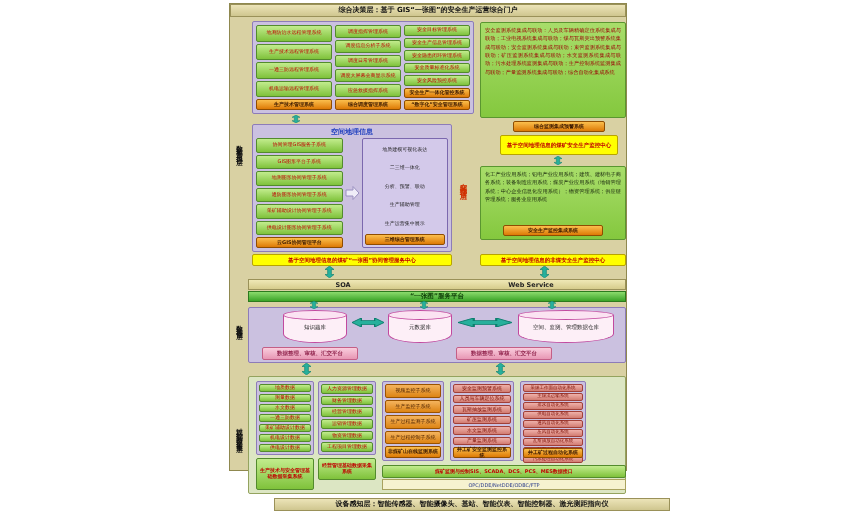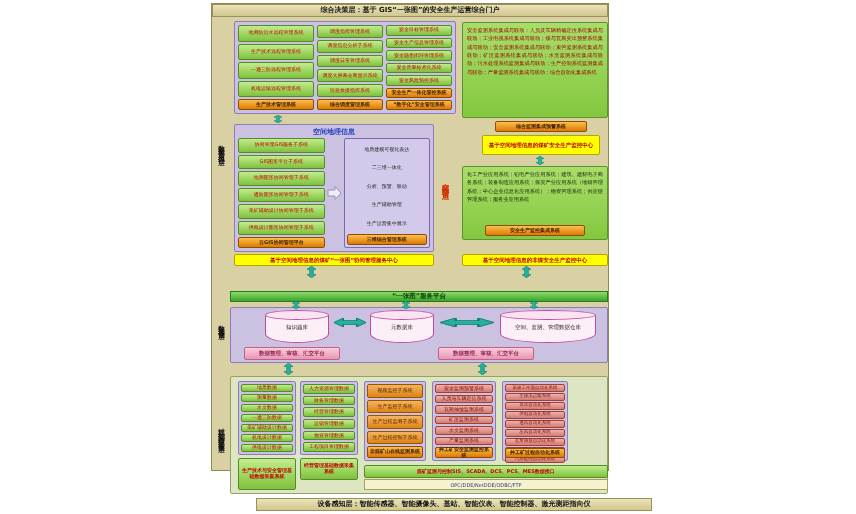--- a/index.html
+++ b/index.html
@@ -1,18 +1,18 @@
 <!DOCTYPE html>
 <html><head>
 <meta charset="utf-8">
 <style>
   *{box-sizing:border-box;margin:0;padding:0;}
   html,body{width:856px;height:514px;background:#ffffff;font-family:"DejaVu Sans",sans-serif;}
   #stage{position:relative;width:856px;height:514px;background:#ffffff;overflow:hidden;}
-  #diagram{position:absolute;left:211px;top:3px;width:398px;height:468px;background:#d9d1a3;border:1px solid #8f884f;}
+  #diagram{position:absolute;left:229px;top:3px;width:398px;height:468px;background:#d9d1a3;border:1px solid #8f884f;}
   .abs{position:absolute;}
   .bar{background:linear-gradient(#ece4b8,#cfc68f);border:1px solid #9a9159;color:#111;font-weight:bold;
        font-size:7px;display:flex;align-items:center;justify-content:center;text-align:center;line-height:1.1;}
   .vstrip{writing-mode:vertical-rl;text-orientation:upright;letter-spacing:2px;font-size:6.5px;font-weight:bold;
           color:#111;display:flex;align-items:center;justify-content:center;}
   .panel{background:#cbc1e0;border:1px solid #8d7cb8;border-radius:2px;}
   .gpanel{background:linear-gradient(#a8dd6a,#84c83e);border:1px solid #5a9630;border-radius:2px;}
   .gtext{font-size:5.2px;line-height:1.6;color:#9c0006;text-align:justify;}
   .gtext.dark{color:#16230c;}
   .pcol{display:flex;flex-direction:column;gap:2px;min-width:0;}
@@ -143,20 +143,24 @@
   <div class="vlabel abs" style="left:226px;top:136px;width:14px;height:86px;">空间地理信息</div>
 
   <div class="gpanel abs" style="left:250px;top:162px;width:146px;height:74px;padding:3px 4px 16px;">
     <div class="gtext dark">化工产业应用系统；铝电产业应用系统；建筑、建材电子商务系统；装备制造应用系统；煤炭产业应用系统（地销管理系统；中心企业信息化应用系统）；物资管理系统；供应链管理系统；服务业应用系统</div>
     <div class="oi" style="position:absolute;left:22px;bottom:3px;width:100px;height:11px;">安全生产监控集成系统</div>
   </div>
 
   <div class="yellow abs" style="left:22px;top:250px;width:200px;height:12px;">基于空间地理信息的煤矿“一张图”协同管理服务中心</div>
   <div class="yellow abs" style="left:250px;top:250px;width:146px;height:12px;">基于空间地理信息的非煤安全生产监控中心</div>
 
+  <div class="soabar abs" style="left:18px;top:275px;width:378px;height:11px;">
+    <span style="flex:1;text-align:center;">SOA</span>
+    <span style="flex:1;text-align:center;">Web Service</span>
+  </div>
   <div class="platform abs" style="left:18px;top:287px;width:378px;height:11px;">
     <span>“一张图”服务平台</span>
   </div>
 
   <div class="panel abs" style="left:18px;top:303px;width:378px;height:56px;"></div>
   <div class="abs" style="left:53px;top:306px;width:64px;height:33px;">
     <div class="cyl-top"></div>
     <div class="cyl-body"></div>
     <div class="cyl-label">知识题库</div>
   </div>

